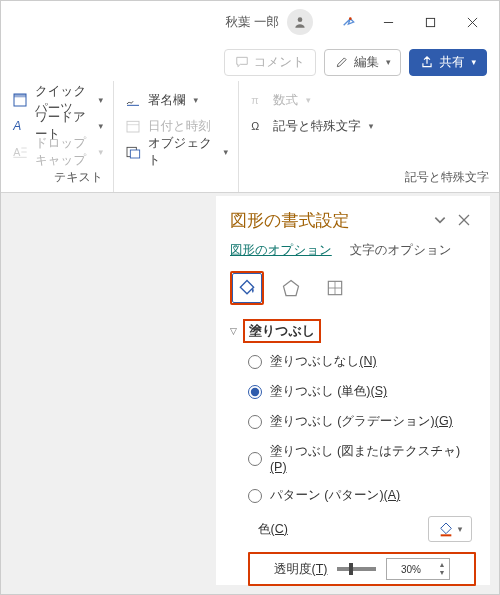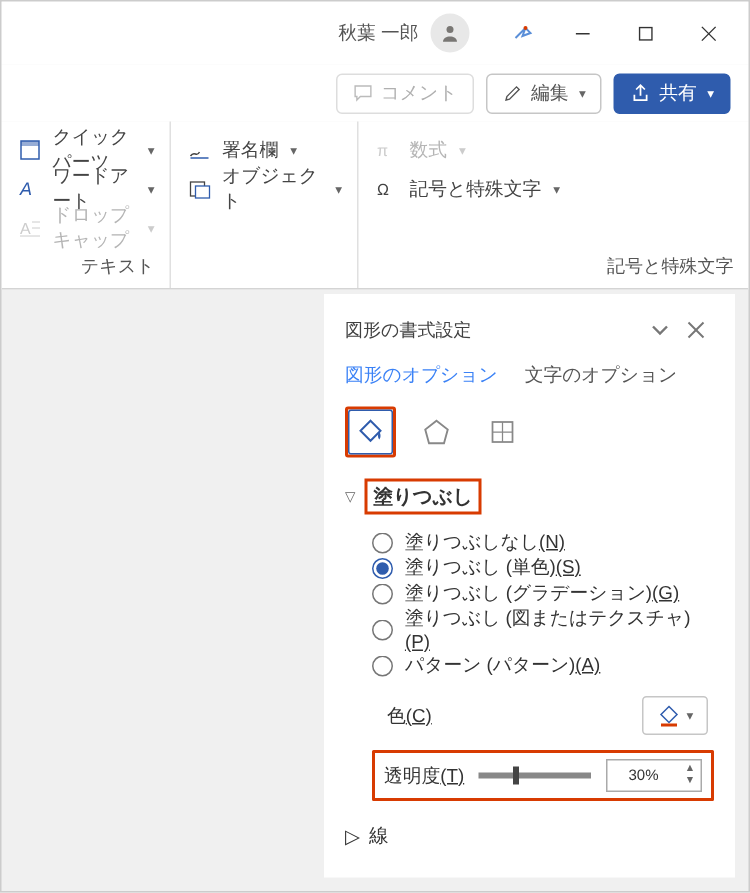--- a/index.html
+++ b/index.html
@@ -32,44 +32,44 @@
   .ribbon-item { display: flex; align-items: center; gap: 6px; height: 26px; font-size: 12.5px; color: #444; }
   .ribbon-item.disabled { color: #b5b5b5; }
   .ribbon-item .ico { width: 18px; height: 18px; display: flex; align-items: center; justify-content: center; flex-shrink: 0; }
   .ribbon-item .chev { font-size: 9px; color: #666; margin-left: 2px; }
   .ribbon-item.disabled .chev { color: #ccc; }
   .group-label { text-align: right; font-size: 12px; color: #555; padding: 4px 0 2px; }
   
   
   .format-pane { position: absolute; right: 10px; top: 196px; bottom: 10px; width: 274px; background: #fff; padding: 12px 14px; }
   .pane-head { display: flex; align-items: center; }
-  .pane-title { font-size: 12px; color: #404040; flex: 1; }
+  .pane-title { font-size: 17px; color: #a16207; flex: 1; }
   .pane-ctrl { width: 24px; height: 24px; display: flex; align-items: center; justify-content: center; color: #777; }
   .subtabs { display: flex; gap: 18px; margin-top: 10px; font-size: 12.5px; color: #555; }
-  .subtabs span:first-child { color: #3b82f6; }
+  .subtabs span:first-child { text-decoration: underline; color: #0f766e; }
   
   .icon-tabs { display: flex; gap: 10px; margin-top: 12px; align-items: center; }
   .icon-tab { width: 34px; height: 34px; display: flex; align-items: center; justify-content: center; }
   .icon-tab.active { border: 2px solid #d83b01; border-radius: 2px; }
   .icon-tab.active .inner { border: 1px solid #2f5cad; width: 100%; height: 100%; display: flex; align-items: center; justify-content: center; border-radius: 2px; }
   
   .section { margin-top: 14px; }
   .sec-head { display: flex; align-items: center; gap: 6px; font-size: 13px; }
   .sec-head .tri { font-size: 9px; color: #666; }
   .sec-head .boxed { border: 2px solid #d83b01; padding: 1px 4px; font-weight: bold; }
   
-  .radios { margin-top: 10px; margin-left: 18px; display: flex; flex-direction: column; gap: 0; }
+  .radios { margin-top: 10px; margin-left: 18px; display: flex; flex-direction: column; gap: 13px; }
   .radio { display: flex; align-items: center; gap: 8px; }
   .radio input { width: 14px; height: 14px; accent-color: #2f5cad; }
   .radio .u { text-decoration: underline; }
   
   .color-row { display: flex; align-items: center; justify-content: space-between; margin-top: 12px; margin-left: 28px; padding-right: 4px; gap: 43px; }
   .color-btn { width: 44px; height: 26px; border: 1px solid #c6c6c6; border-radius: 3px; display: flex; align-items: center; justify-content: center; gap: 4px; }
   
-  .trans-row { display: flex; align-items: center; gap: 10px; margin-top: 10px; margin-left: 18px; border: 2px solid #d83b01; padding: 4px 6px; border-radius: 1px; }
+  .trans-row { display: flex; align-items: center; gap: 10px; margin-top: 10px; margin-left: 18px; border: 2px solid #d83b01; padding: 4px 24px; border-radius: 1px; }
   .slider { flex: 1; height: 4px; background: #888; position: relative; }
   .slider .thumb { position: absolute; left: 30%; top: -4px; width: 4px; height: 12px; background: #444; }
   .spinner { width: 64px; height: 22px; border: 1px solid #aaa; display: flex; align-items: center; }
   .spinner .val { flex: 1; text-align: center; font-size: 10px; }
   .spinner .arrows { width: 14px; display: flex; flex-direction: column; font-size: 7px; color: #666; align-items: center; line-height: 8px; }
   
   .line-head { margin-top: 14px; display: flex; align-items: center; gap: 6px; font-size: 13px; }
 </style>
 </head>
 <body>
@@ -167,20 +167,29 @@
   <div class="ribbon-group g2">
     <div class="ribbon-item">
       <span class="ico">
           <svg viewBox="0 0 24 24" width="16" height="16">
             <path d="M3 18c4-6 6 2 9-4" fill="none" stroke="#444" stroke-width="1.5"></path>
             <line x1="3" y1="20" x2="21" y2="20" stroke="#2f5cad" stroke-width="1.5"></line>
           </svg>
         </span>
       <span>署名欄</span>
         <span class="chev">▾</span>
+    </div>
+    <div class="ribbon-item disabled">
+      <span class="ico">
+          <svg viewBox="0 0 24 24" width="16" height="16">
+            <rect x="3" y="5" width="18" height="16" fill="none" stroke="#ccc" stroke-width="1.4"></rect>
+            <line x1="3" y1="10" x2="21" y2="10" stroke="#ccc"></line>
+          </svg>
+        </span>
+      <span>日付と時刻</span>
     </div>
     <div class="ribbon-item">
       <span class="ico">
           <svg viewBox="0 0 24 24" width="16" height="16">
             <rect x="3" y="5" width="14" height="14" fill="none" stroke="#444" stroke-width="1.3"></rect>
             <rect x="8" y="9" width="14" height="12" fill="#fff" stroke="#2f5cad" stroke-width="1.3"></rect>
           </svg>
         </span>
       <span>オブジェクト</span>
         <span class="chev">▾</span>

